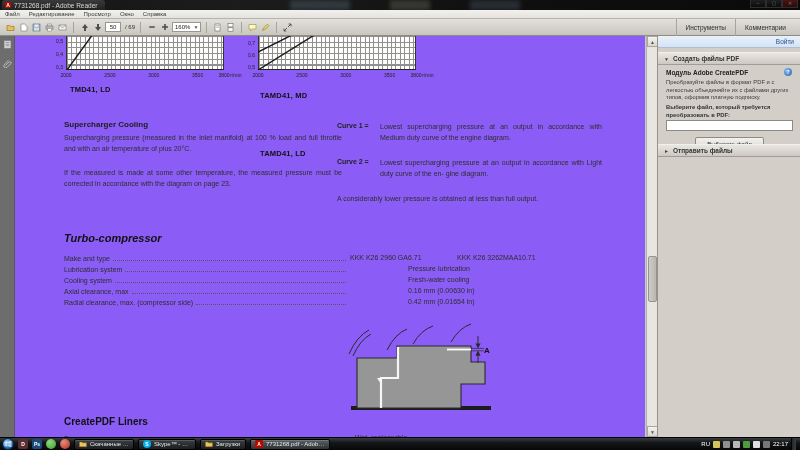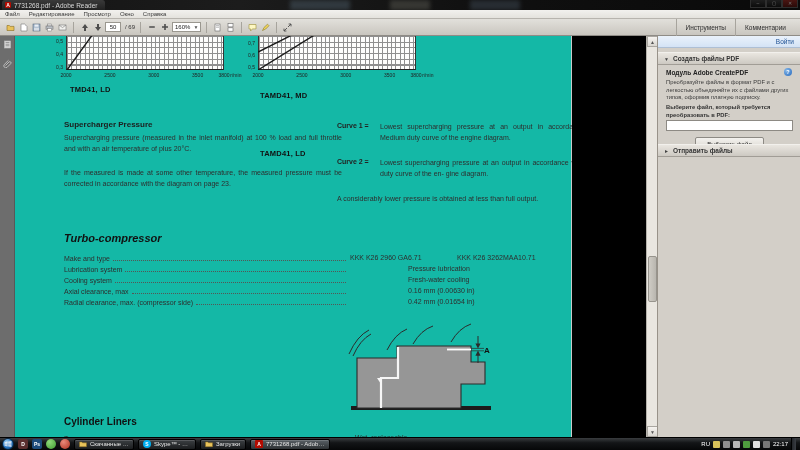--- a/index.html
+++ b/index.html
@@ -39,21 +39,21 @@
   .zoombox .caret { font-size:5px; color:#555; }
   .tb-tabs { margin-left:auto; display:flex; align-items:center; height:17px; }
   .tb-tab { font-size:6.5px; color:#2e2e2e; padding:0 9px; line-height:17px; white-space:nowrap; }
   .tb-tab-sep { width:1px; height:17px; background:#a7a49d; }
 
   
   .left-rail { position:absolute; left:0; top:36px; width:15px; height:401px; background:#6d6d6d;
     border-right:1px solid #585858; display:flex; flex-direction:column; align-items:center; padding-top:4px; gap:10px; }
   .rail-ico { width:9px; height:9px; display:flex; align-items:center; justify-content:center; }
 
-  .page { position:absolute; left:15px; top:36px; width:557px; height:401px; background:#14b8a6; overflow:hidden;
+  .page { position:absolute; left:15px; top:36px; width:631px; height:401px; background:#8b5cf6; overflow:hidden;
     box-shadow:inset -1px 0 0 #c9c9c9; color:#2e2e2e; }
   .page * { position:absolute; }
 
   
   .grid { background-color:#fdfdfc;
     background-image:
       repeating-linear-gradient(to right, #8f8f8f 0 1px, transparent 1px 4.4px),
       repeating-linear-gradient(to bottom, #8f8f8f 0 1px, transparent 1px 5.7px),
       repeating-linear-gradient(to right, #4a4a4a 0 1px, transparent 1px 44px);
     border-left:1px solid #333; border-right:1px solid #333; border-bottom:1.5px solid #222; }
@@ -300,21 +300,21 @@
       <span class="xlab" style="left:0%">2000</span>
       <span class="xlab" style="left:27.8%">2500</span>
       <span class="xlab" style="left:55.6%">3000</span>
       <span class="xlab" style="left:83.3%">3500</span>
       <span class="xlab" style="left:100%">3800</span>
       <span class="xunit" style="left:104%">r/min</span>
     </div>
     <span class="chart-cap" style="left:245px; top:55px;">TAMD41, MD</span>
     <span class="chart-cap" style="left:245px; top:82px;margin-top:31px;">TAMD41, LD</span>
 
-    <span class="h-sec" style="left:49px; top:84px;">Supercharger Pressure</span>
+    <span class="h-sec" style="left:49px; top:84px;">Supercharger Cooling</span>
     <div class="body-t" style="left:49px; top:97px; width:278px;">Supercharging pressure (measured in the inlet manifold) at 100 % load and full throttle and with an air temperature of plus 20°C.</div>
     <div class="body-t" style="left:49px; top:132px; width:278px;">If the measured is made at some other temperature, the measured pressure must be corrected in accordance with the diagram on page 23.</div>
 
     <span class="term" style="left:322px; top:86px;">Curve 1 =</span>
     <div class="body-t" style="left:365px; top:86px; width:222px;">Lowest supercharging pressure at an output in accordance with Medium duty curve of the engine diagram.</div>
     <span class="term" style="left:322px; top:122px;">Curve 2 =</span>
     <div class="body-t" style="left:365px; top:122px; width:222px;">Lowest supercharging pressure at an output in accordance with Light duty curve of the en- gine diagram.</div>
     <div class="body-t" style="left:322px; top:158px; width:265px;">A considerably lower pressure is obtained at less than full output.</div>
 
     <span class="h-big" style="left:49px; top:196px;font-style:italic;">Turbo-compressor</span>
@@ -368,21 +368,21 @@
       <line x1="104" y1="29.5" x2="128" y2="29.5" stroke="#fff" stroke-width="1.8"></line>
       <line x1="128" y1="28.4" x2="141" y2="28.4" stroke="#2b2b2b" stroke-width=".7"></line>
       <line x1="128" y1="30.8" x2="141" y2="30.8" stroke="#2b2b2b" stroke-width=".7"></line>
       <line x1="135" y1="16" x2="135" y2="26" stroke="#2b2b2b" stroke-width="1"></line>
       <path d="M135,28.6 l-2.6,-5.2 h5.2 Z" fill="#2b2b2b"></path>
       <line x1="135" y1="43" x2="135" y2="34" stroke="#2b2b2b" stroke-width="1"></line>
       <path d="M135,30.6 l-2.6,5.2 h5.2 Z" fill="#2b2b2b"></path>
       <text x="141" y="33" font-size="8" font-weight="bold" font-family="Liberation Sans, sans-serif" fill="#111">A</text>
     </svg>
 
-    <span class="h-mid" style="left:49px; top:380px;">Cylinder Liners</span>
+    <span class="h-mid" style="left:49px; top:380px;">CreatePDF Liners</span>
     <div class="spec-row" style="left:49px; top:398px; width:540px;">
       <div class="spec-lead" style="width:284px;">
           <span class="spec-label">Type</span>
           <span class="dots"></span>
         </div>
       <span class="spec-val" style="left:291px;">Wet, replaceable</span>
     </div>
   </div>
 
   <div class="vscroll">

